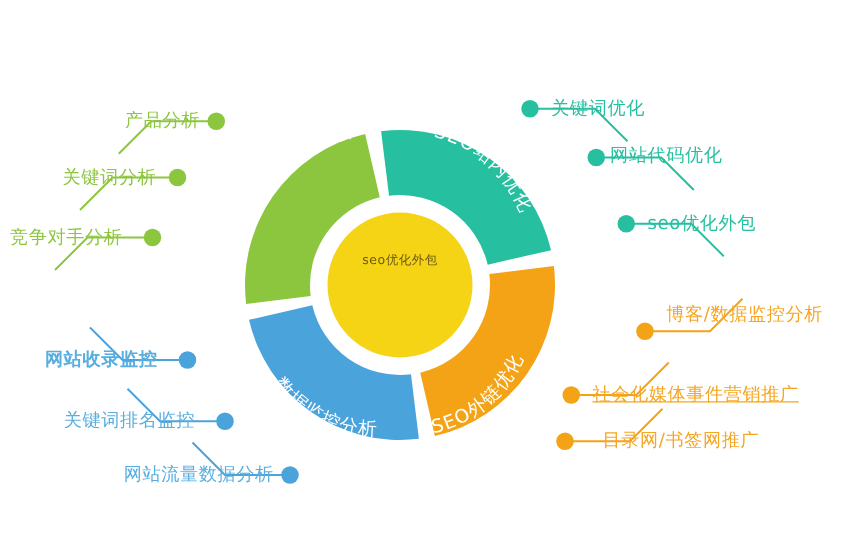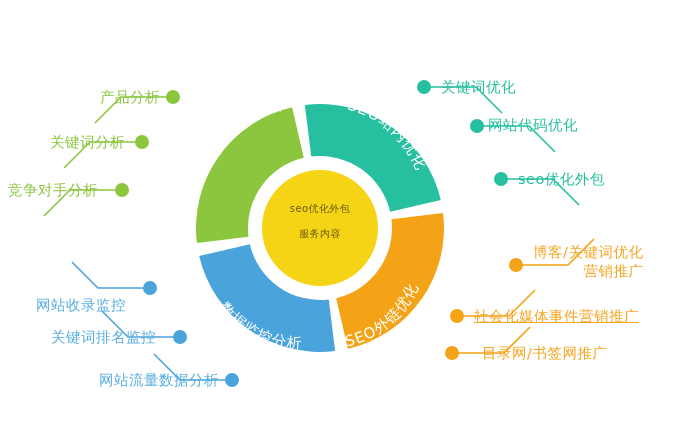--- a/index.html
+++ b/index.html
@@ -121,21 +121,20 @@
     <text class="arc-label">
       <textPath href="#arcOffsite" startOffset="50%" text-anchor="middle">SEO外链优化</textPath>
     </text>
     <text class="arc-label">
       <textPath href="#arcMonitor" startOffset="50%" text-anchor="middle">数据监控分析</textPath>
     </text>
   </svg>
 
   <div class="center-text">
     <div>seo优化外包</div>
-    <div>服务内容</div>
   </div>
 
   <div id="leaf-labels">
       <div class="label lbl-green lbl-left" style="left: 100px; top: 88px; right: auto; text-align: center;">
         <div>产品分析</div>
       </div>
       <div class="label lbl-green lbl-left" style="left: 50px; top: 133px; right: auto; text-align: right;">
         <div>关键词分析</div>
       </div>
       <div class="label lbl-green lbl-left" style="left: 8px; top: 181px; right: auto;">
@@ -144,30 +143,29 @@
       <div class="label lbl-teal lbl-right" style="left: 441px; top: 78px;">
         <div>关键词优化</div>
       </div>
       <div class="label lbl-teal lbl-right" style="left: 488px; top: 117px; font-family: Liberation Mono, monospace;">
         <div>网站代码优化</div>
       </div>
       <div class="label lbl-teal lbl-right" style="left: 518px; top: 170px;">
         <div>seo优化外包</div>
       </div>
       <div class="label lbl-orange lbl-right" style="left: 533px; top: 243px;">
-        <div>博客/关键词优化</div>
-        <div>营销推广</div>
+        <div>博客/数据监控分析</div>
       </div>
       <div class="label lbl-orange lbl-right" style="left: 474px; top: 307px; text-decoration: underline;">
         <div>社会化媒体事件营销推广</div>
       </div>
       <div class="label lbl-orange lbl-right" style="left: 469px; top: 344px; margin-left: 13px;">
         <div>目录网/书签网推广</div>
       </div>
-      <div class="label lbl-blue lbl-left" style="left: 36px; top: 296px; right: auto;">
+      <div class="label lbl-blue lbl-left" style="left: 36px; top: 279px; right: auto; font-weight: bold;">
         <div>网站收录监控</div>
       </div>
       <div class="label lbl-blue lbl-left" style="left: 51px; top: 328px; right: auto;">
         <div>关键词排名监控</div>
       </div>
       <div class="label lbl-blue lbl-left" style="left: 87px; top: 371px; right: auto; margin-left: 12px;">
         <div>网站流量数据分析</div>
       </div>
     </div>
 

